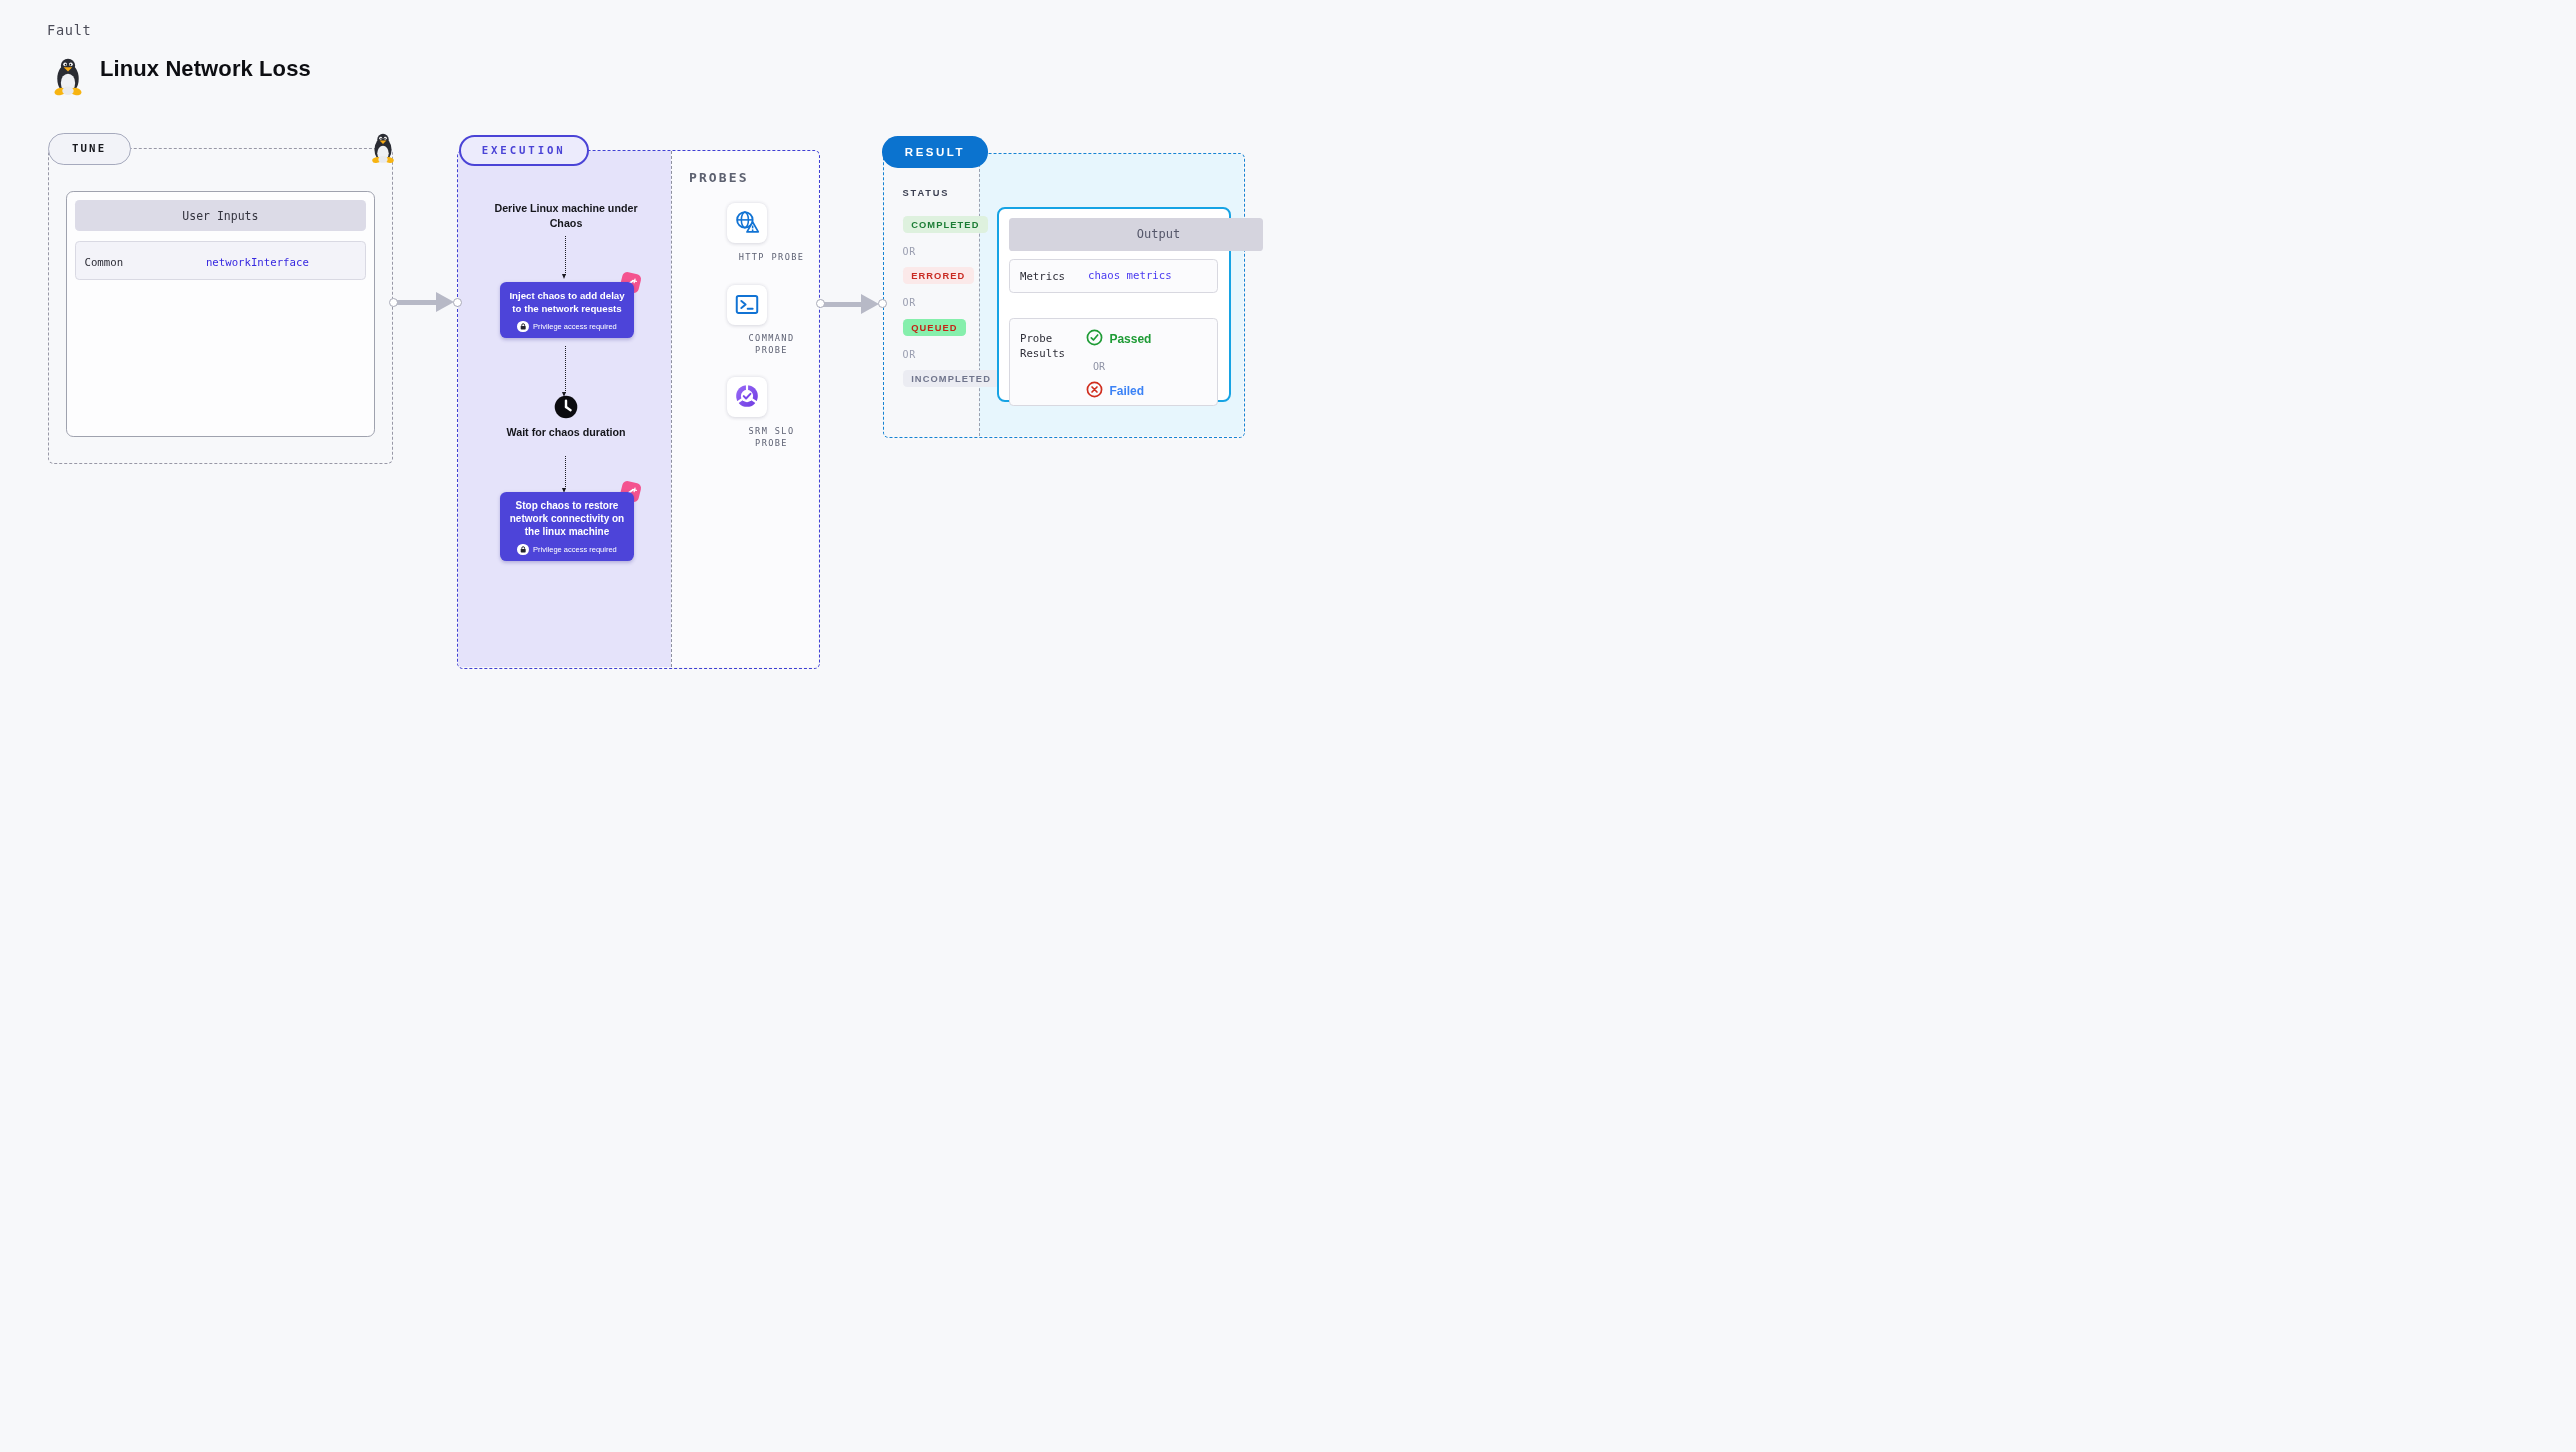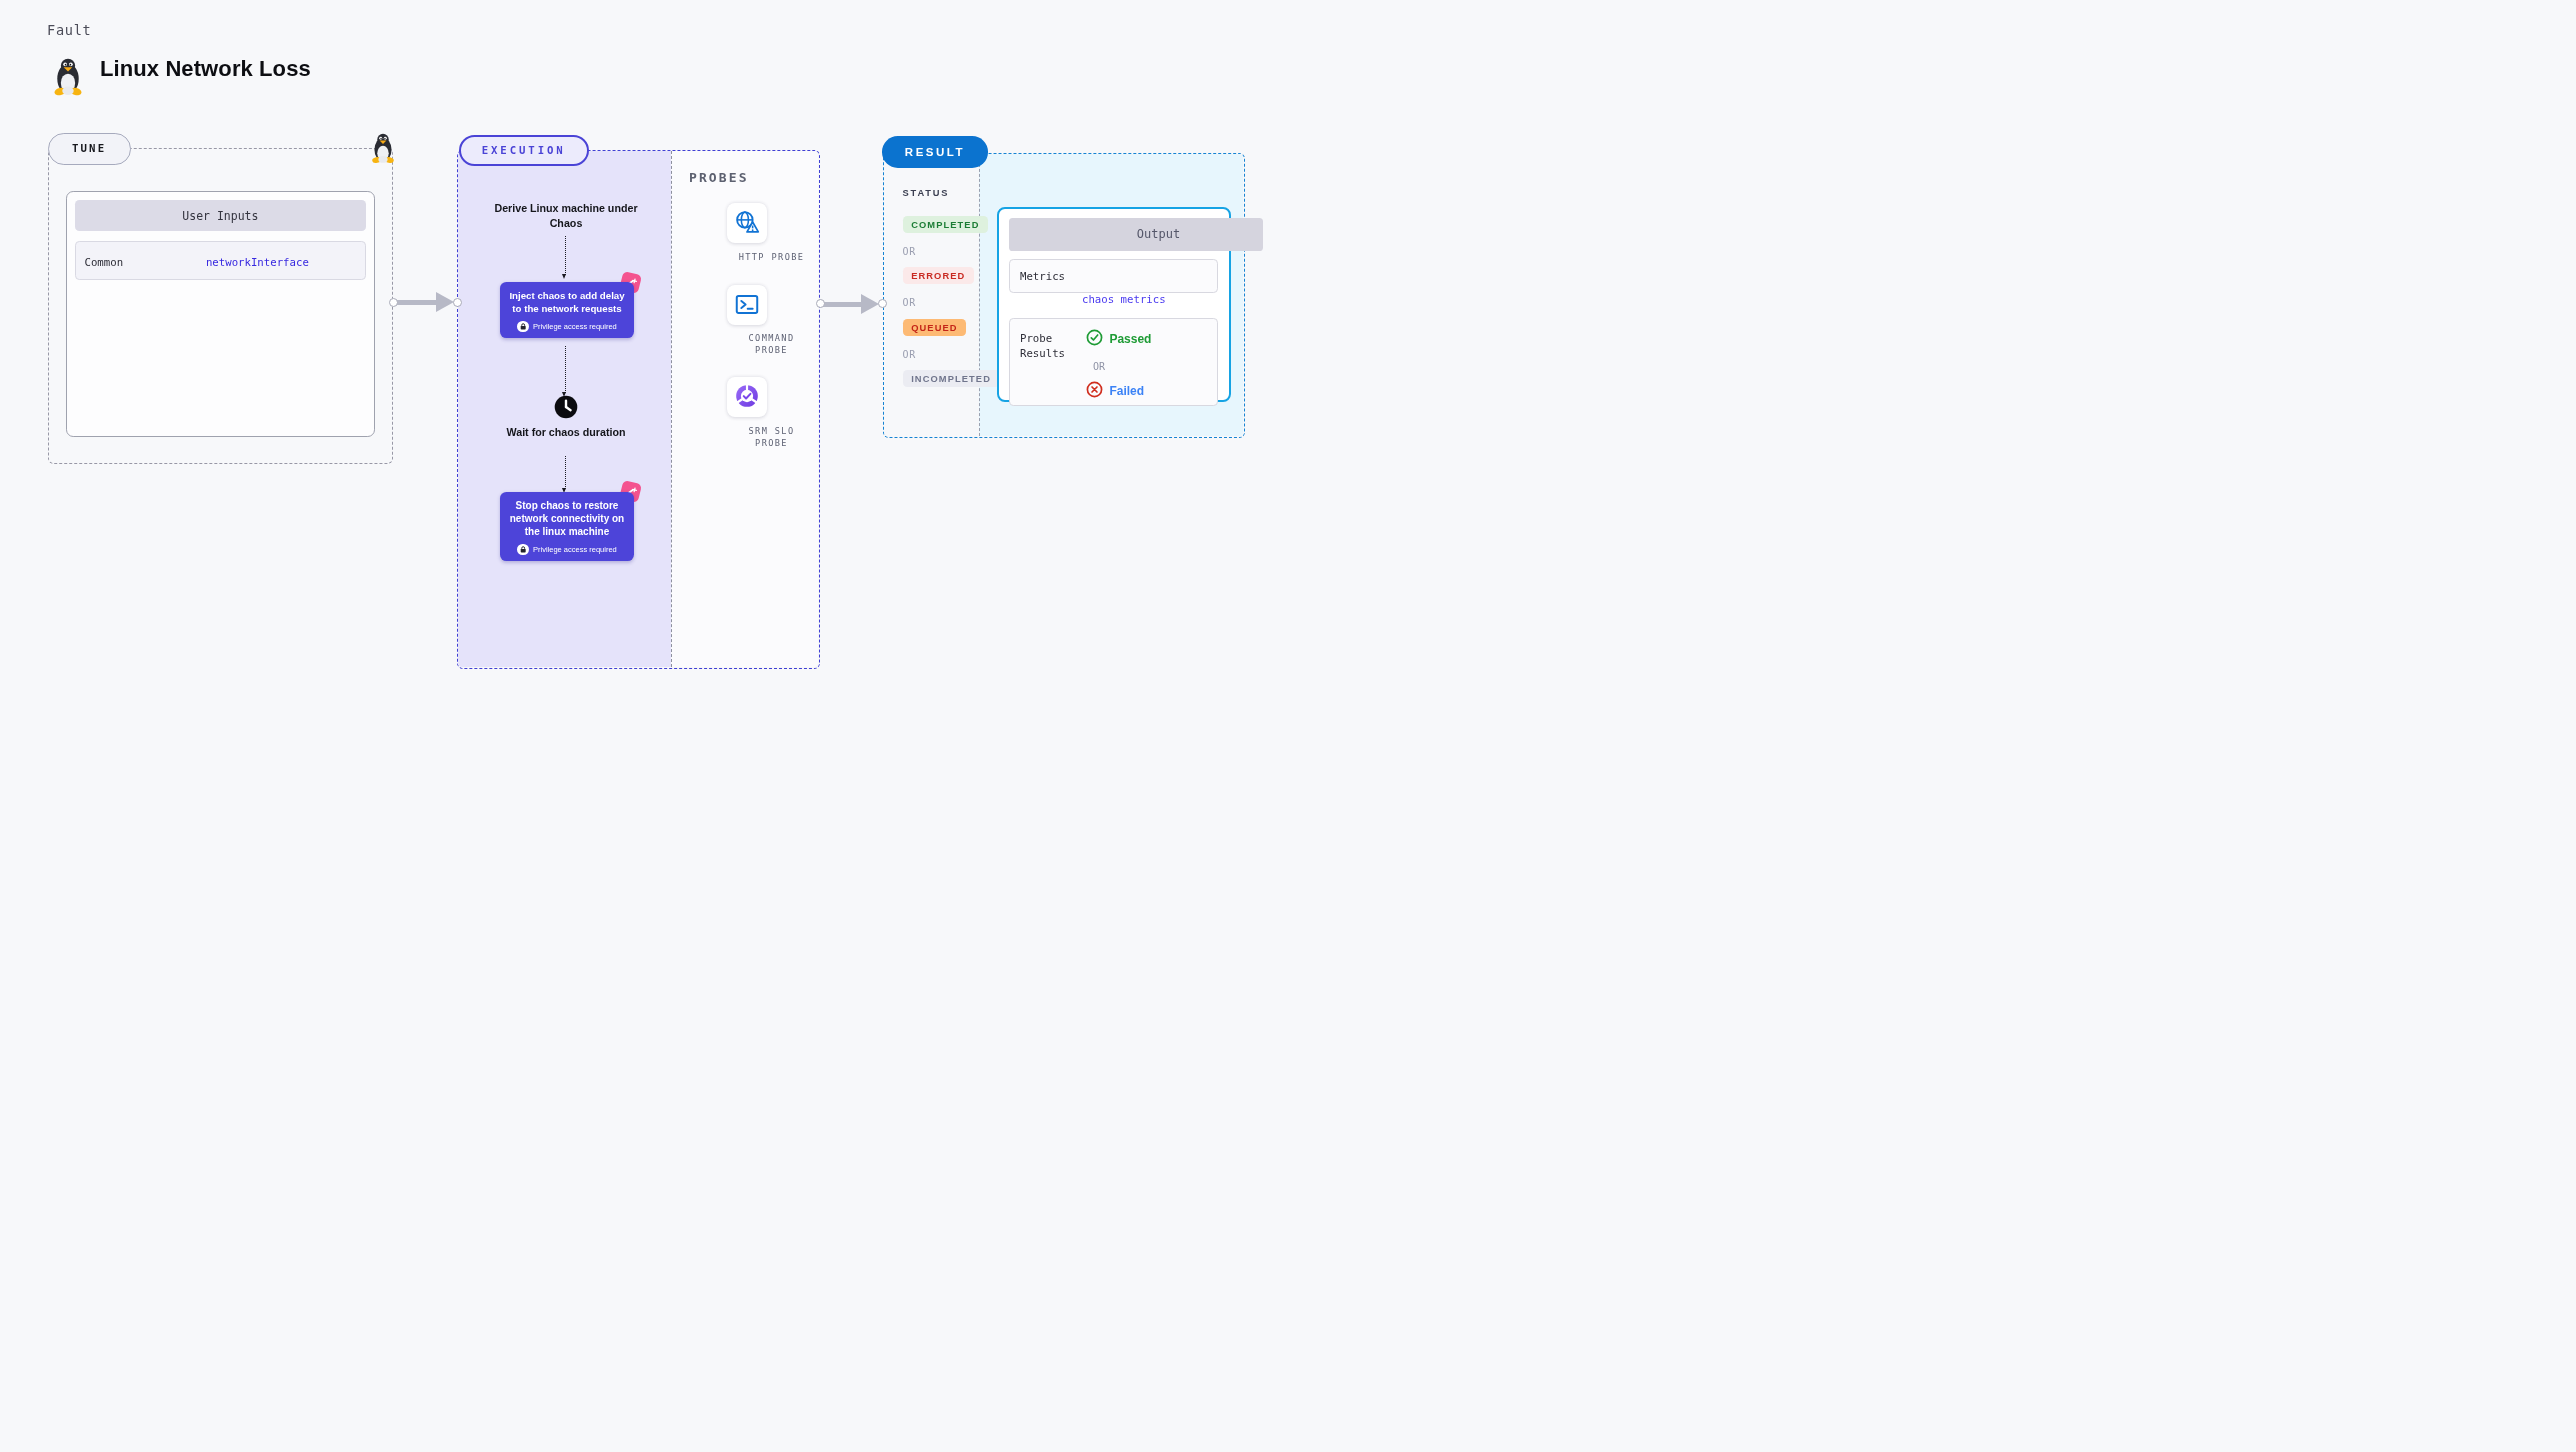--- a/index.html
+++ b/index.html
@@ -59,21 +59,21 @@
   
   .probe-card{left:269px;width:40px;height:40px;background:#fff;border-radius:7.9px;
         box-shadow:0 0.7px 3.6px rgba(30,30,60,.16);display:flex;align-items:center;justify-content:center;}
   .probe-label{left:244px;width:69px;text-align:center;font-size:8.6px;color:#5d6173;letter-spacing:1.4px;line-height:12px;margin-left:35px;}
 
   
   .status-heading{left:18.6px;top:34px;font-size:9.3px;font-weight:bold;color:#3b3f51;letter-spacing:1.8px;}
   .badge{left:18.6px;display:inline-block;padding:3.6px 8.6px;border-radius:4.3px;font-size:9.3px;font-weight:bold;letter-spacing:1.1px;}
   .badge-completed{background:#def1de;color:#1c7d35;}
   .badge-errored{background:#fbe9e9;color:#c92a22;}
-  .badge-queued{background:#fdba74;color:#c42518;}
+  .badge-queued{background:#86efac;color:#c42518;}
   .badge-incompleted{background:#ebecf2;color:#70758c;}
   .or-label{left:18.6px;font-size:10px;color:#9a9eb0;letter-spacing:0.7px;}
 
   
   .output-card{left:113px;top:53px;width:234px;height:195px;background:#fff;border:2.1px solid #16a3e4;border-radius:7.9px;box-sizing:border-box;}
   .output-header{left:10px;top:8.6px;width:209px;height:33px;background:#d5d4de;border-radius:3.6px;
         display:flex;align-items:center;justify-content:center;font-size:12px;color:#55576a;padding-left:45px;}
   .output-row{left:10px;width:209px;background:#fbfbfd;border:1.1px solid #d8d8e0;border-radius:4.3px;box-sizing:border-box;}
   .out-label{font-size:10.7px;color:#2e2e38;line-height:15.8px;}
   .metrics-value{font-size:10.7px;color:#4a3af0;}
@@ -270,21 +270,21 @@
     <div class="abs or-label mono" style="top:143px;">OR</div>
     <div class="abs badge badge-queued" style="top:165px;">QUEUED</div>
     <div class="abs or-label mono" style="top:195px;">OR</div>
     <div class="abs badge badge-incompleted" style="top:216px;">INCOMPLETED</div>
 
     <div class="abs output-card">
       <div class="abs output-header mono">Output</div>
 
       <div class="abs output-row" style="top:50px;height:34px;">
         <div class="abs out-label mono" style="left:10px;top:9.3px;">Metrics</div>
-        <div class="abs metrics-value mono" style="left:72px;top:9.3px;margin-top:24px;">chaos metrics</div>
+        <div class="abs metrics-value mono" style="left:78px;top:9.3px;">chaos metrics</div>
       </div>
 
       <div class="abs output-row" style="top:109px;height:88px;">
         <div class="abs out-label mono" style="left:10px;top:11.5px;width:64px;">Probe Results</div>
 
         <div class="abs passfail" style="left:76px;top:10px;">
           <span>
             <svg width="17" height="17" viewBox="0 0 24 24">
               <circle cx="12" cy="12" r="10" fill="none" stroke="#1e9b35" stroke-width="2.4"></circle>
               <path d="M7.5 12.5 l3 3 l6 -7" fill="none" stroke="#1e9b35" stroke-width="2.4" stroke-linecap="round" stroke-linejoin="round"></path>

